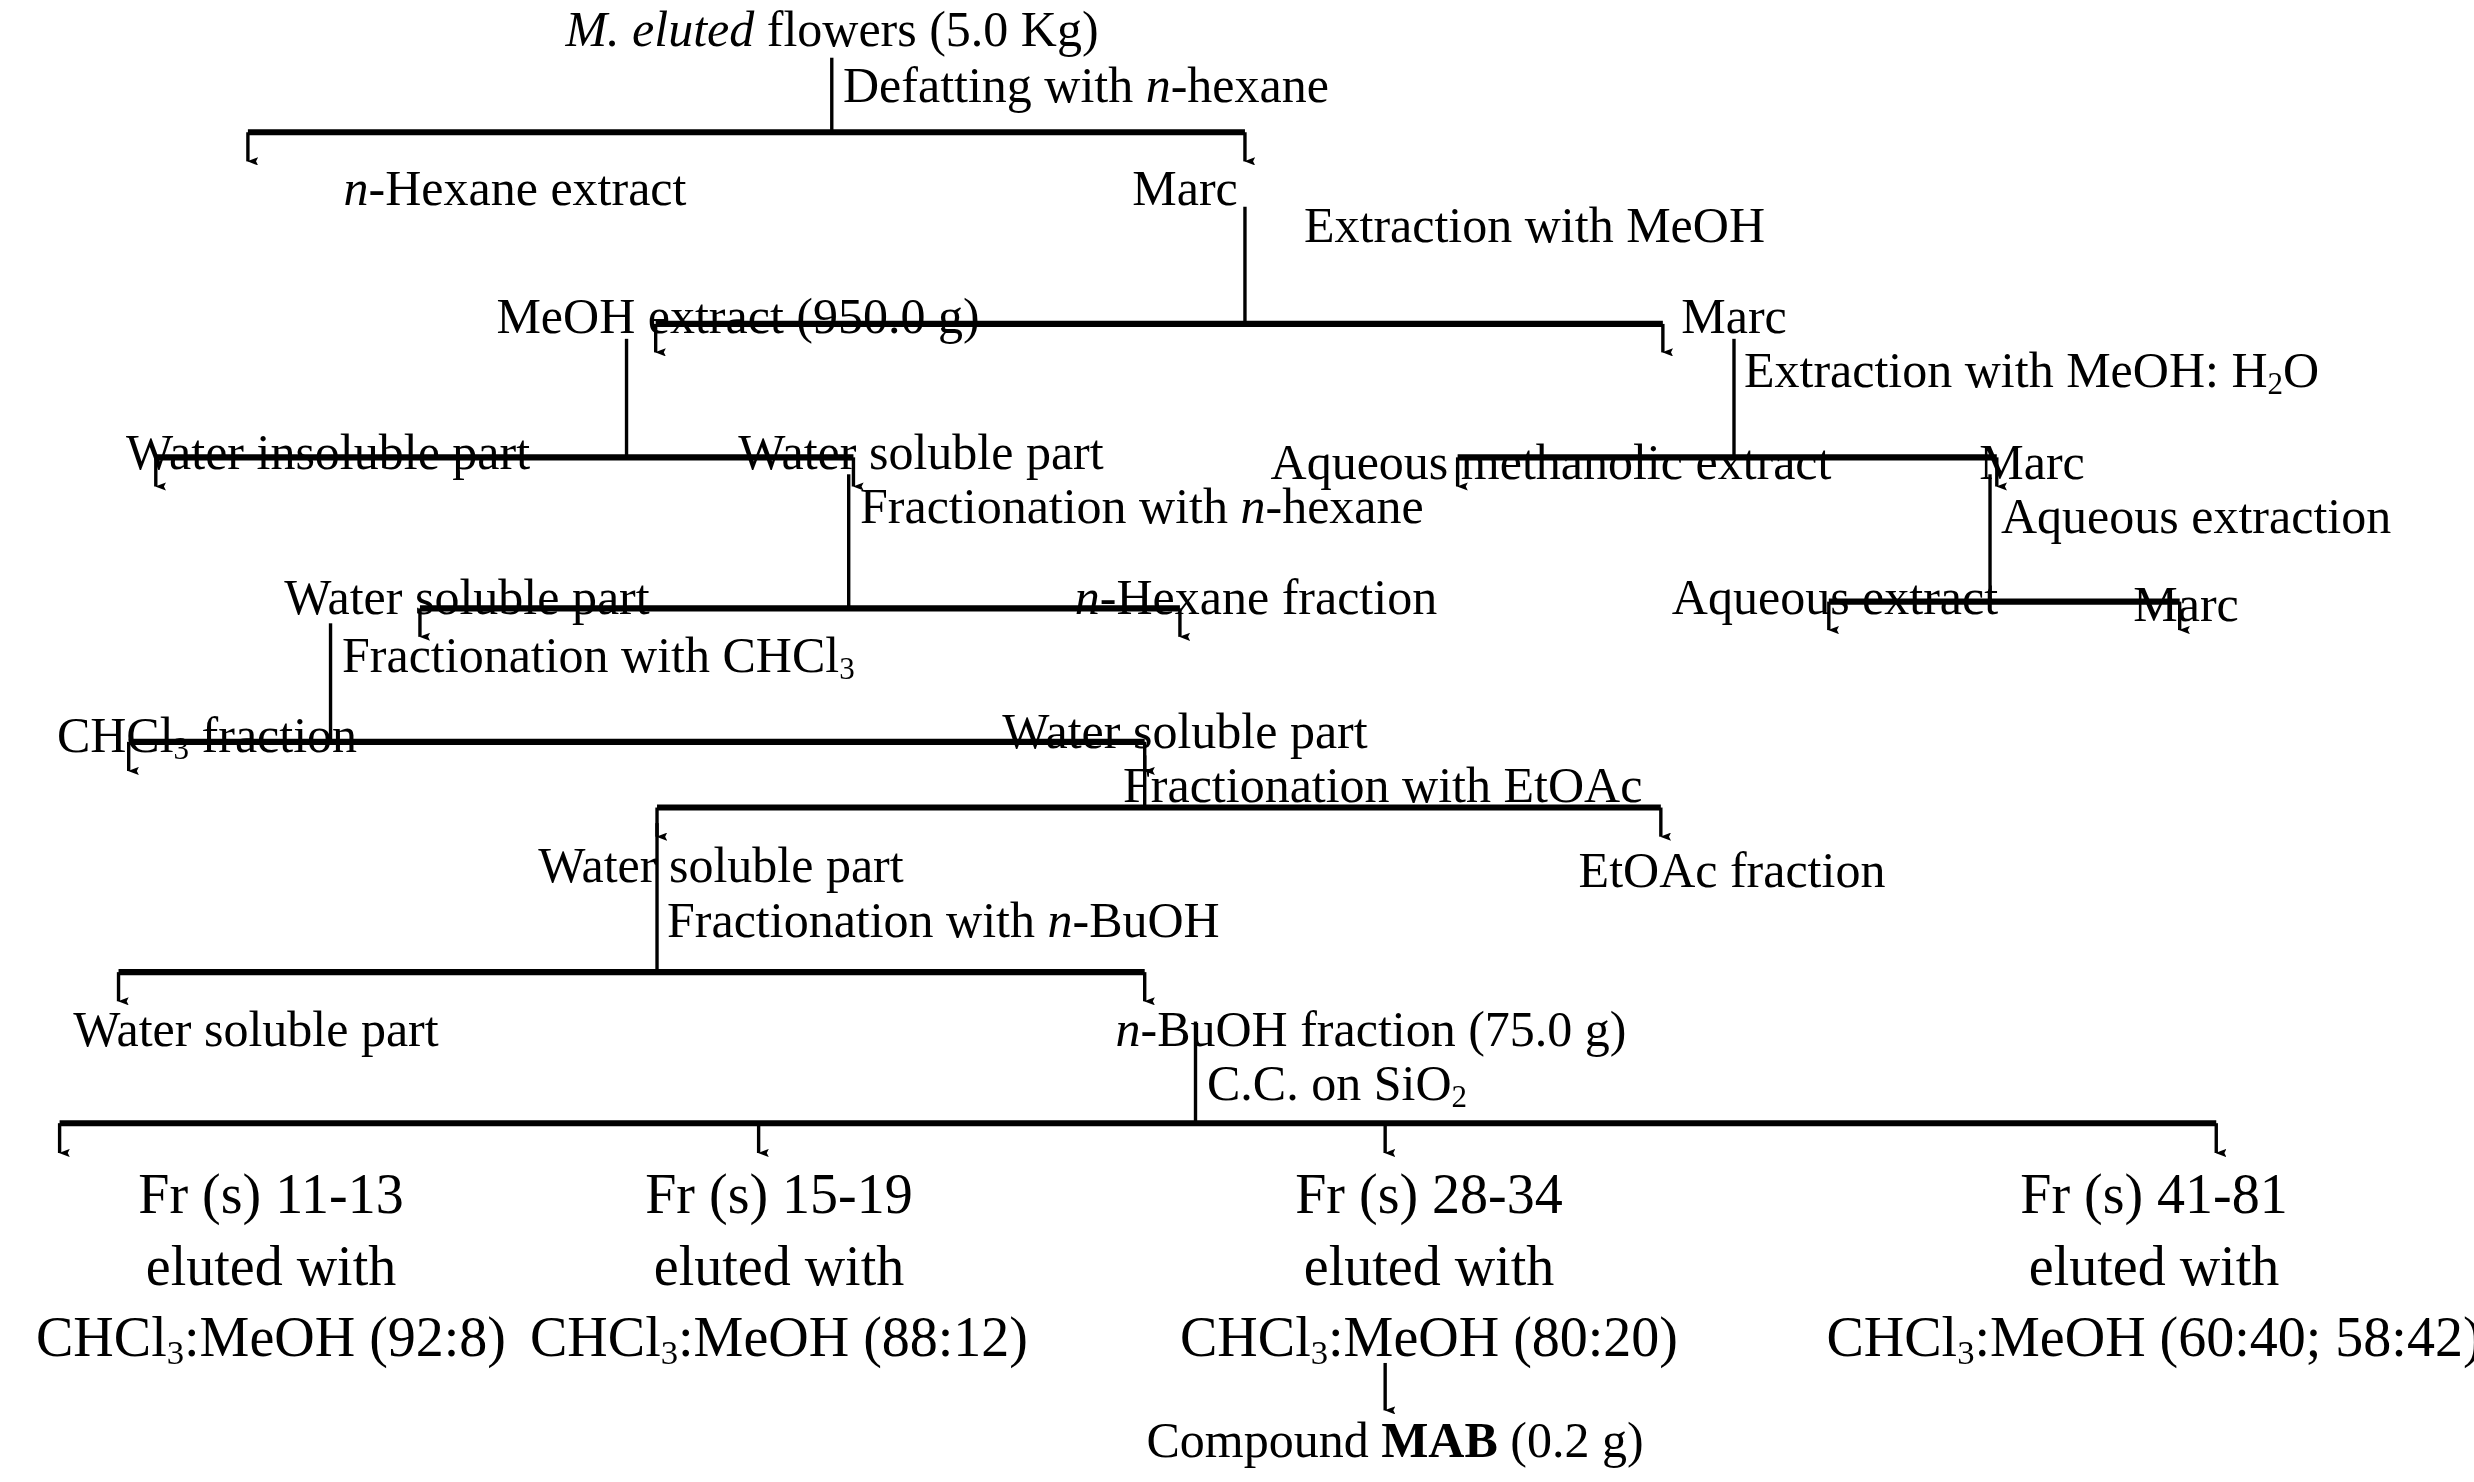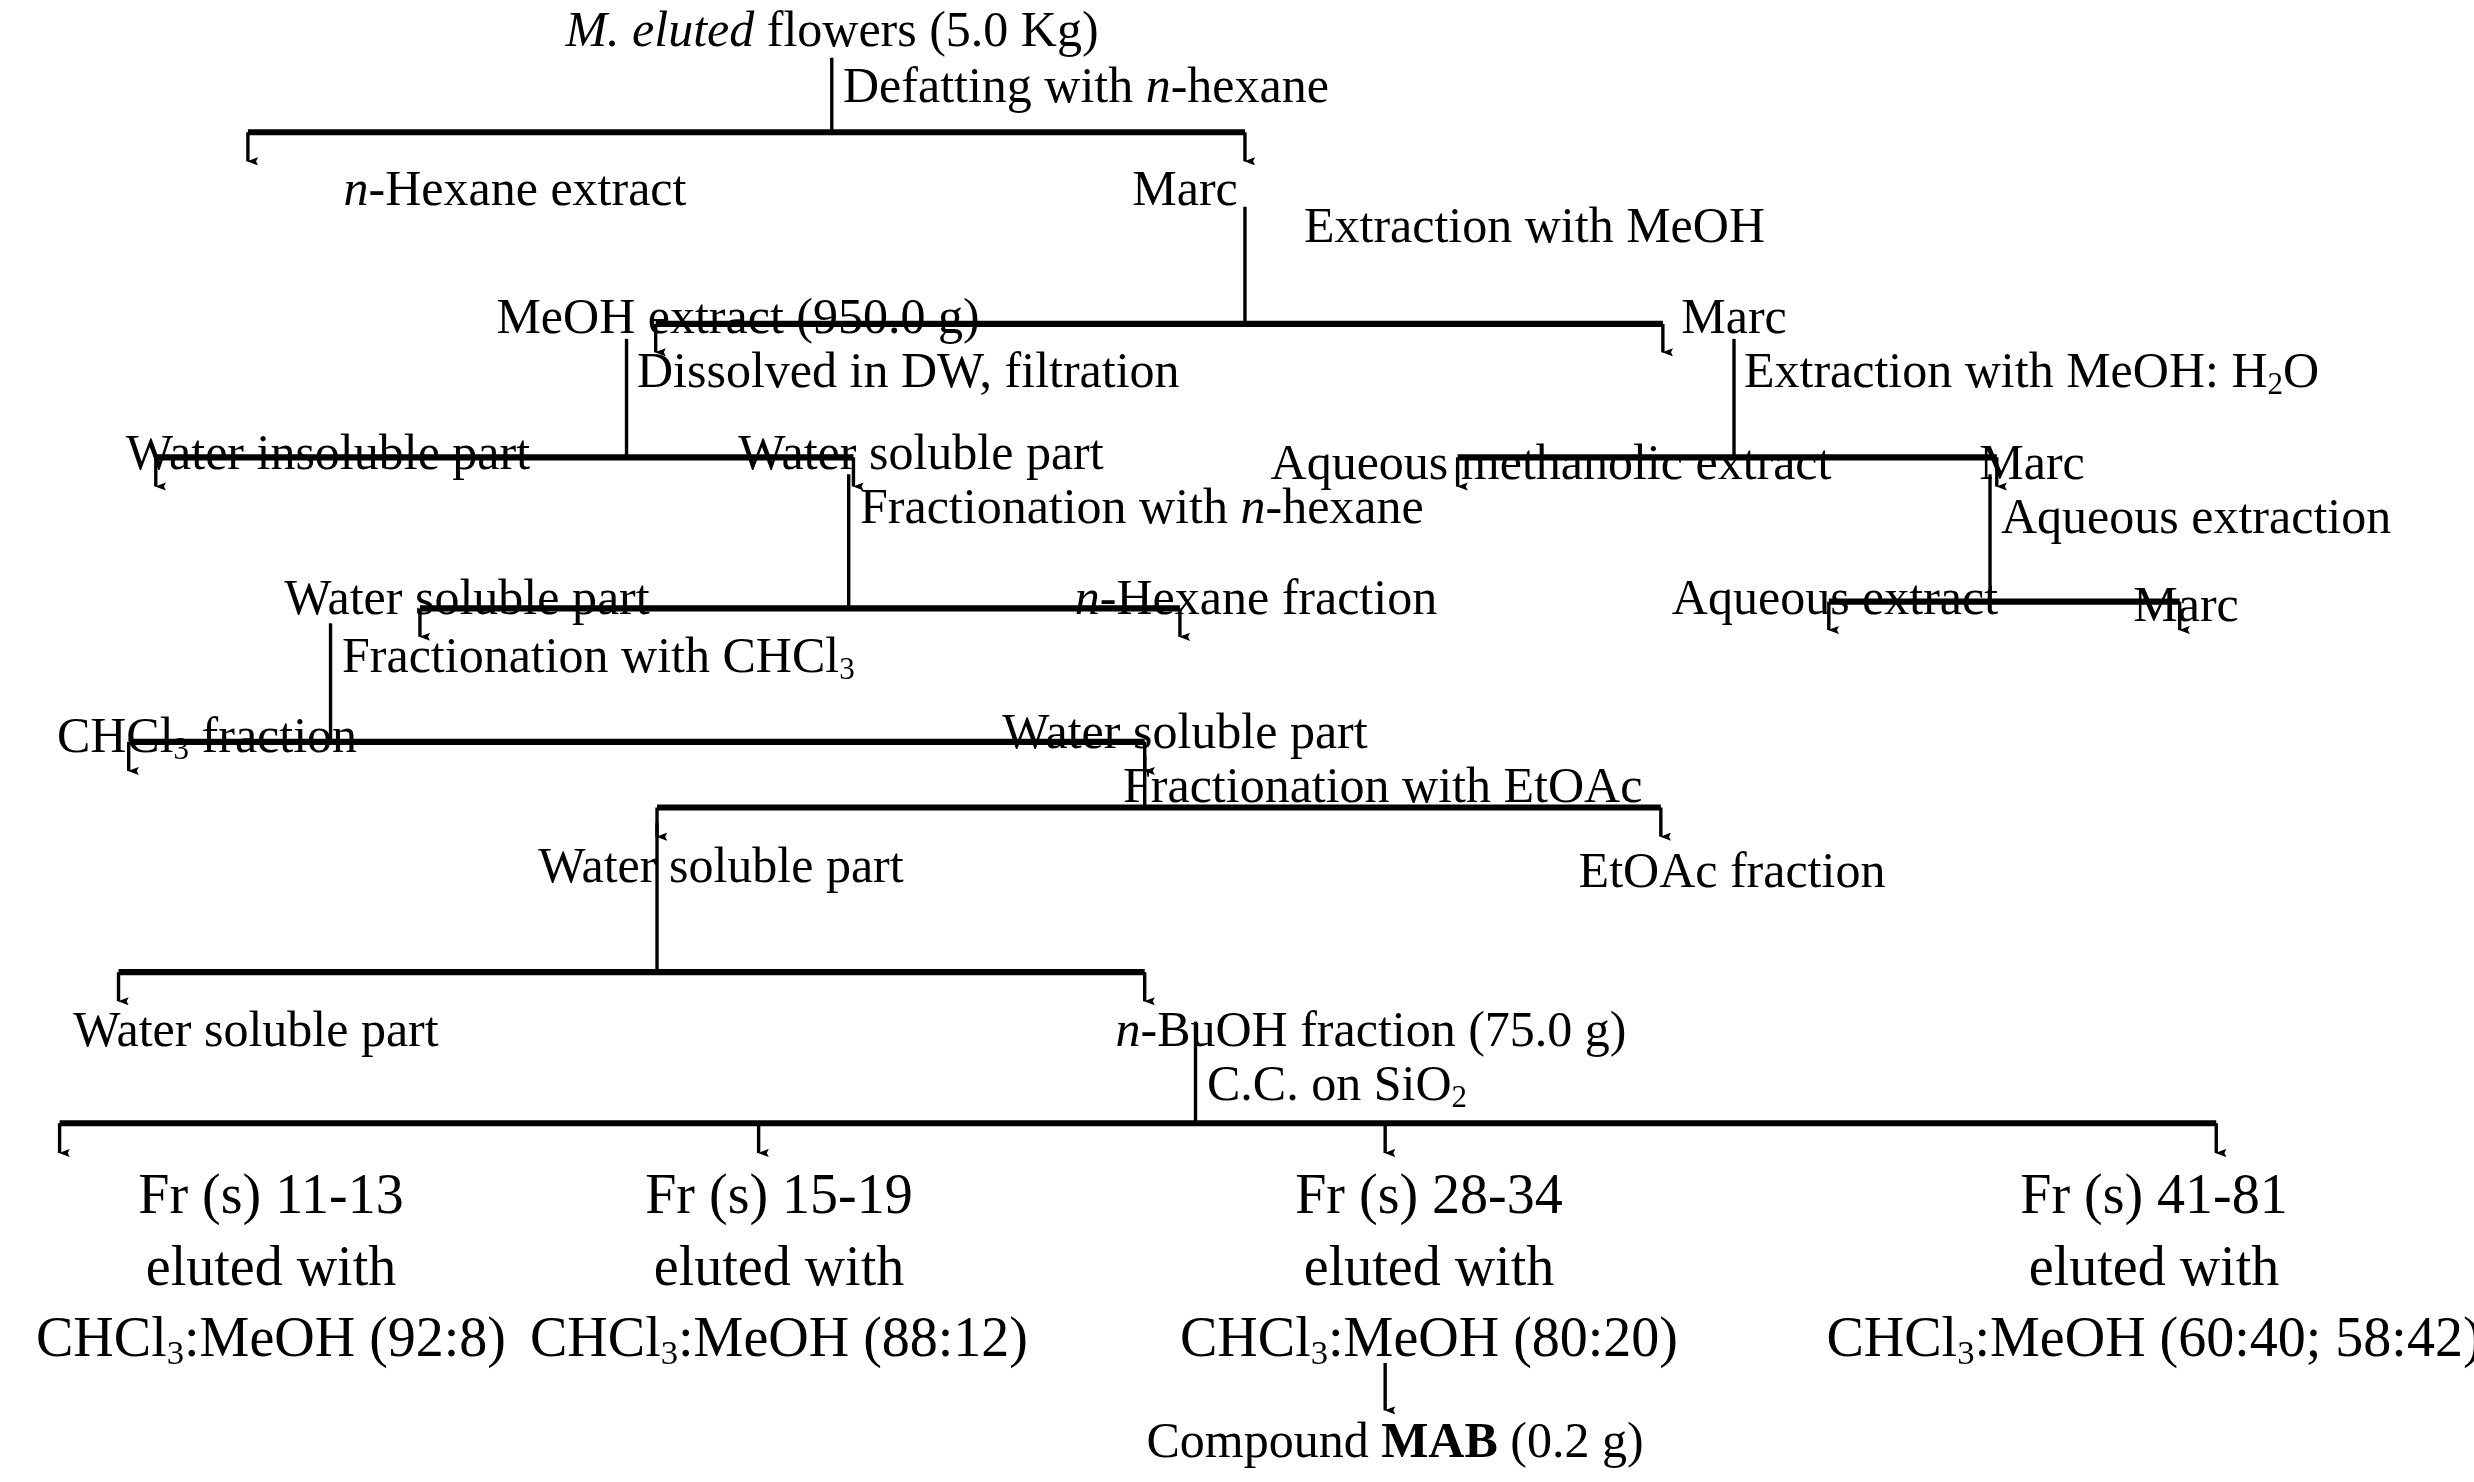--- a/index.html
+++ b/index.html
@@ -140,21 +140,20 @@
   </div>
 
   <div class="node ctr" style="left:1185px; top:163px;">Marc</div>
 
   <div class="edge-label" style="left:1256px; top:200px;margin-left:48px;">Extraction with MeOH</div>
 
   <div class="node ctr" style="left:738px; top:291px;">MeOH extract (950.0 g)</div>
 
   <div class="node ctr" style="left:1734px; top:291px;">Marc</div>
 
-  <div class="edge-label" style="left:637px; top:345px;">Dissolved in DW, filtration</div>
 
   <div class="edge-label" style="left:1744px; top:345px;">
     <span>Extraction with MeOH: H</span><sub>2</sub><span>O</span>
   </div>
 
   <div class="node ctr" style="left:328px; top:427px;">Water insoluble part</div>
 
   <div class="node ctr" style="left:921px; top:427px;">Water soluble part</div>
 
   <div class="node ctr" style="left:1551px; top:437px;">Aqueous methanolic  extract</div>
@@ -186,20 +185,23 @@
   </div>
 
   <div class="node ctr" style="left:1185px; top:706px;">Water soluble part</div>
 
   <div class="edge-label" style="left:1123px; top:760px;">Fractionation with EtOAc</div>
 
   <div class="node ctr" style="left:721px; top:840px;">Water soluble part</div>
 
   <div class="node ctr" style="left:1732px; top:845px;">EtOAc fraction</div>
 
+  <div class="edge-label" style="left:667px; top:895px;">
+    <span>Fractionation with </span><i class="sp">n</i><span>-BuOH</span>
+  </div>
 
   <div class="node ctr" style="left:256px; top:1004px;">Water soluble part</div>
 
   <div class="node ctr" style="left:1371px; top:1004px;">
     <i class="sp">n</i><span>-BuOH fraction  (75.0 g)</span>
   </div>
 
   <div class="edge-label" style="left:1207px; top:1058px;">
     <span>C.C. on SiO</span><sub>2</sub>
   </div>

